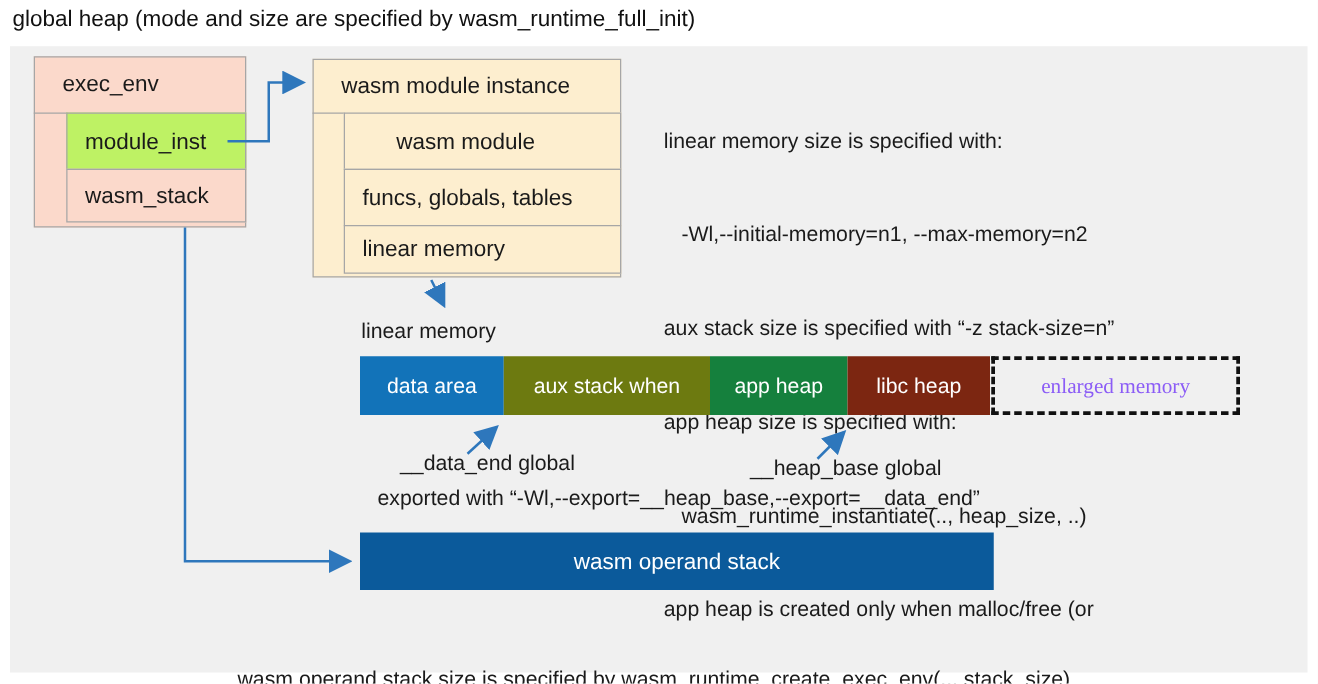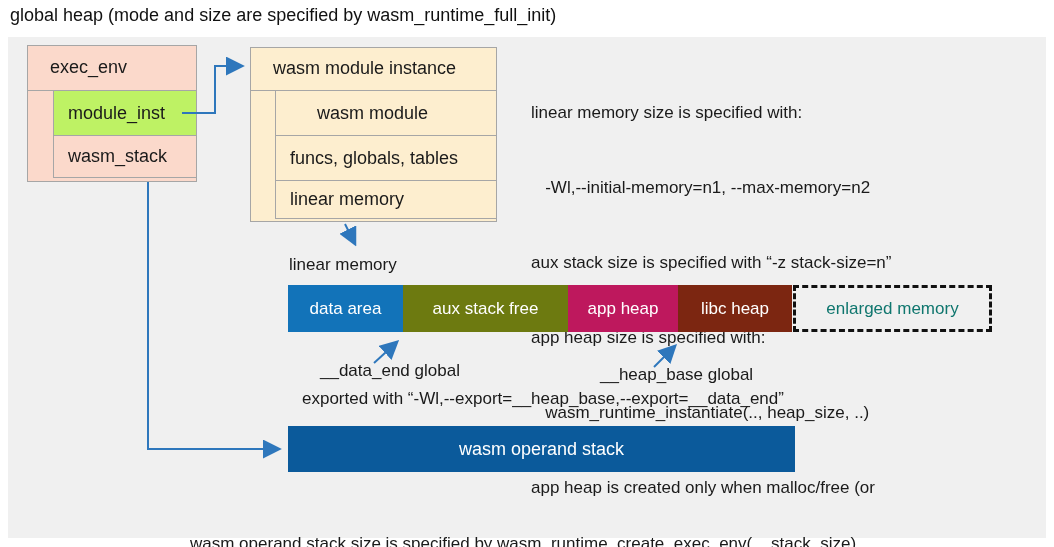--- a/index.html
+++ b/index.html
@@ -69,25 +69,25 @@
     <div>aux stack size is specified with “-z stack-size=n”</div>
     <div>app heap size is specified with:</div>
     <div>   wasm_runtime_instantiate(.., heap_size, ..)</div>
     <div>app heap is created only when malloc/free (or</div>
     
   </div>
 
   <div class="abs lm-label">linear memory</div>
   <div class="abs bar">
     <div class="seg seg0" style="background-color: rgb(18, 115, 185);">data area</div>
-    <div class="seg seg1" style="background-color: rgb(109, 122, 16);">aux stack free</div>
-    <div class="seg seg2" style="background-color: #be185d;">app heap</div>
+    <div class="seg seg1" style="background-color: rgb(109, 122, 16);">aux stack when</div>
+    <div class="seg seg2" style="background-color: #15803d;">app heap</div>
     <div class="seg seg3" style="background-color: rgb(124, 38, 17);">libc heap</div>
   </div>
-  <div class="abs enlarged" style="color: #0f766e;">enlarged memory</div>
+  <div class="abs enlarged" style="color: #8b5cf6; font-family: Liberation Serif, serif;">enlarged memory</div>
 
   <div class="abs ann a-dataend">__data_end global</div>
   <div class="abs ann a-heapbase">__heap_base global</div>
   <div class="abs ann a-exported">exported with “-Wl,--export=__heap_base,--export=__data_end”</div>
 
   <div class="abs opbar" style="background-color: rgb(11, 90, 155);">wasm operand stack</div>
   <div class="abs opnotes">
     <div>wasm operand stack size is specified by wasm_runtime_create_exec_env(.., stack_size)</div>
     
   </div>

